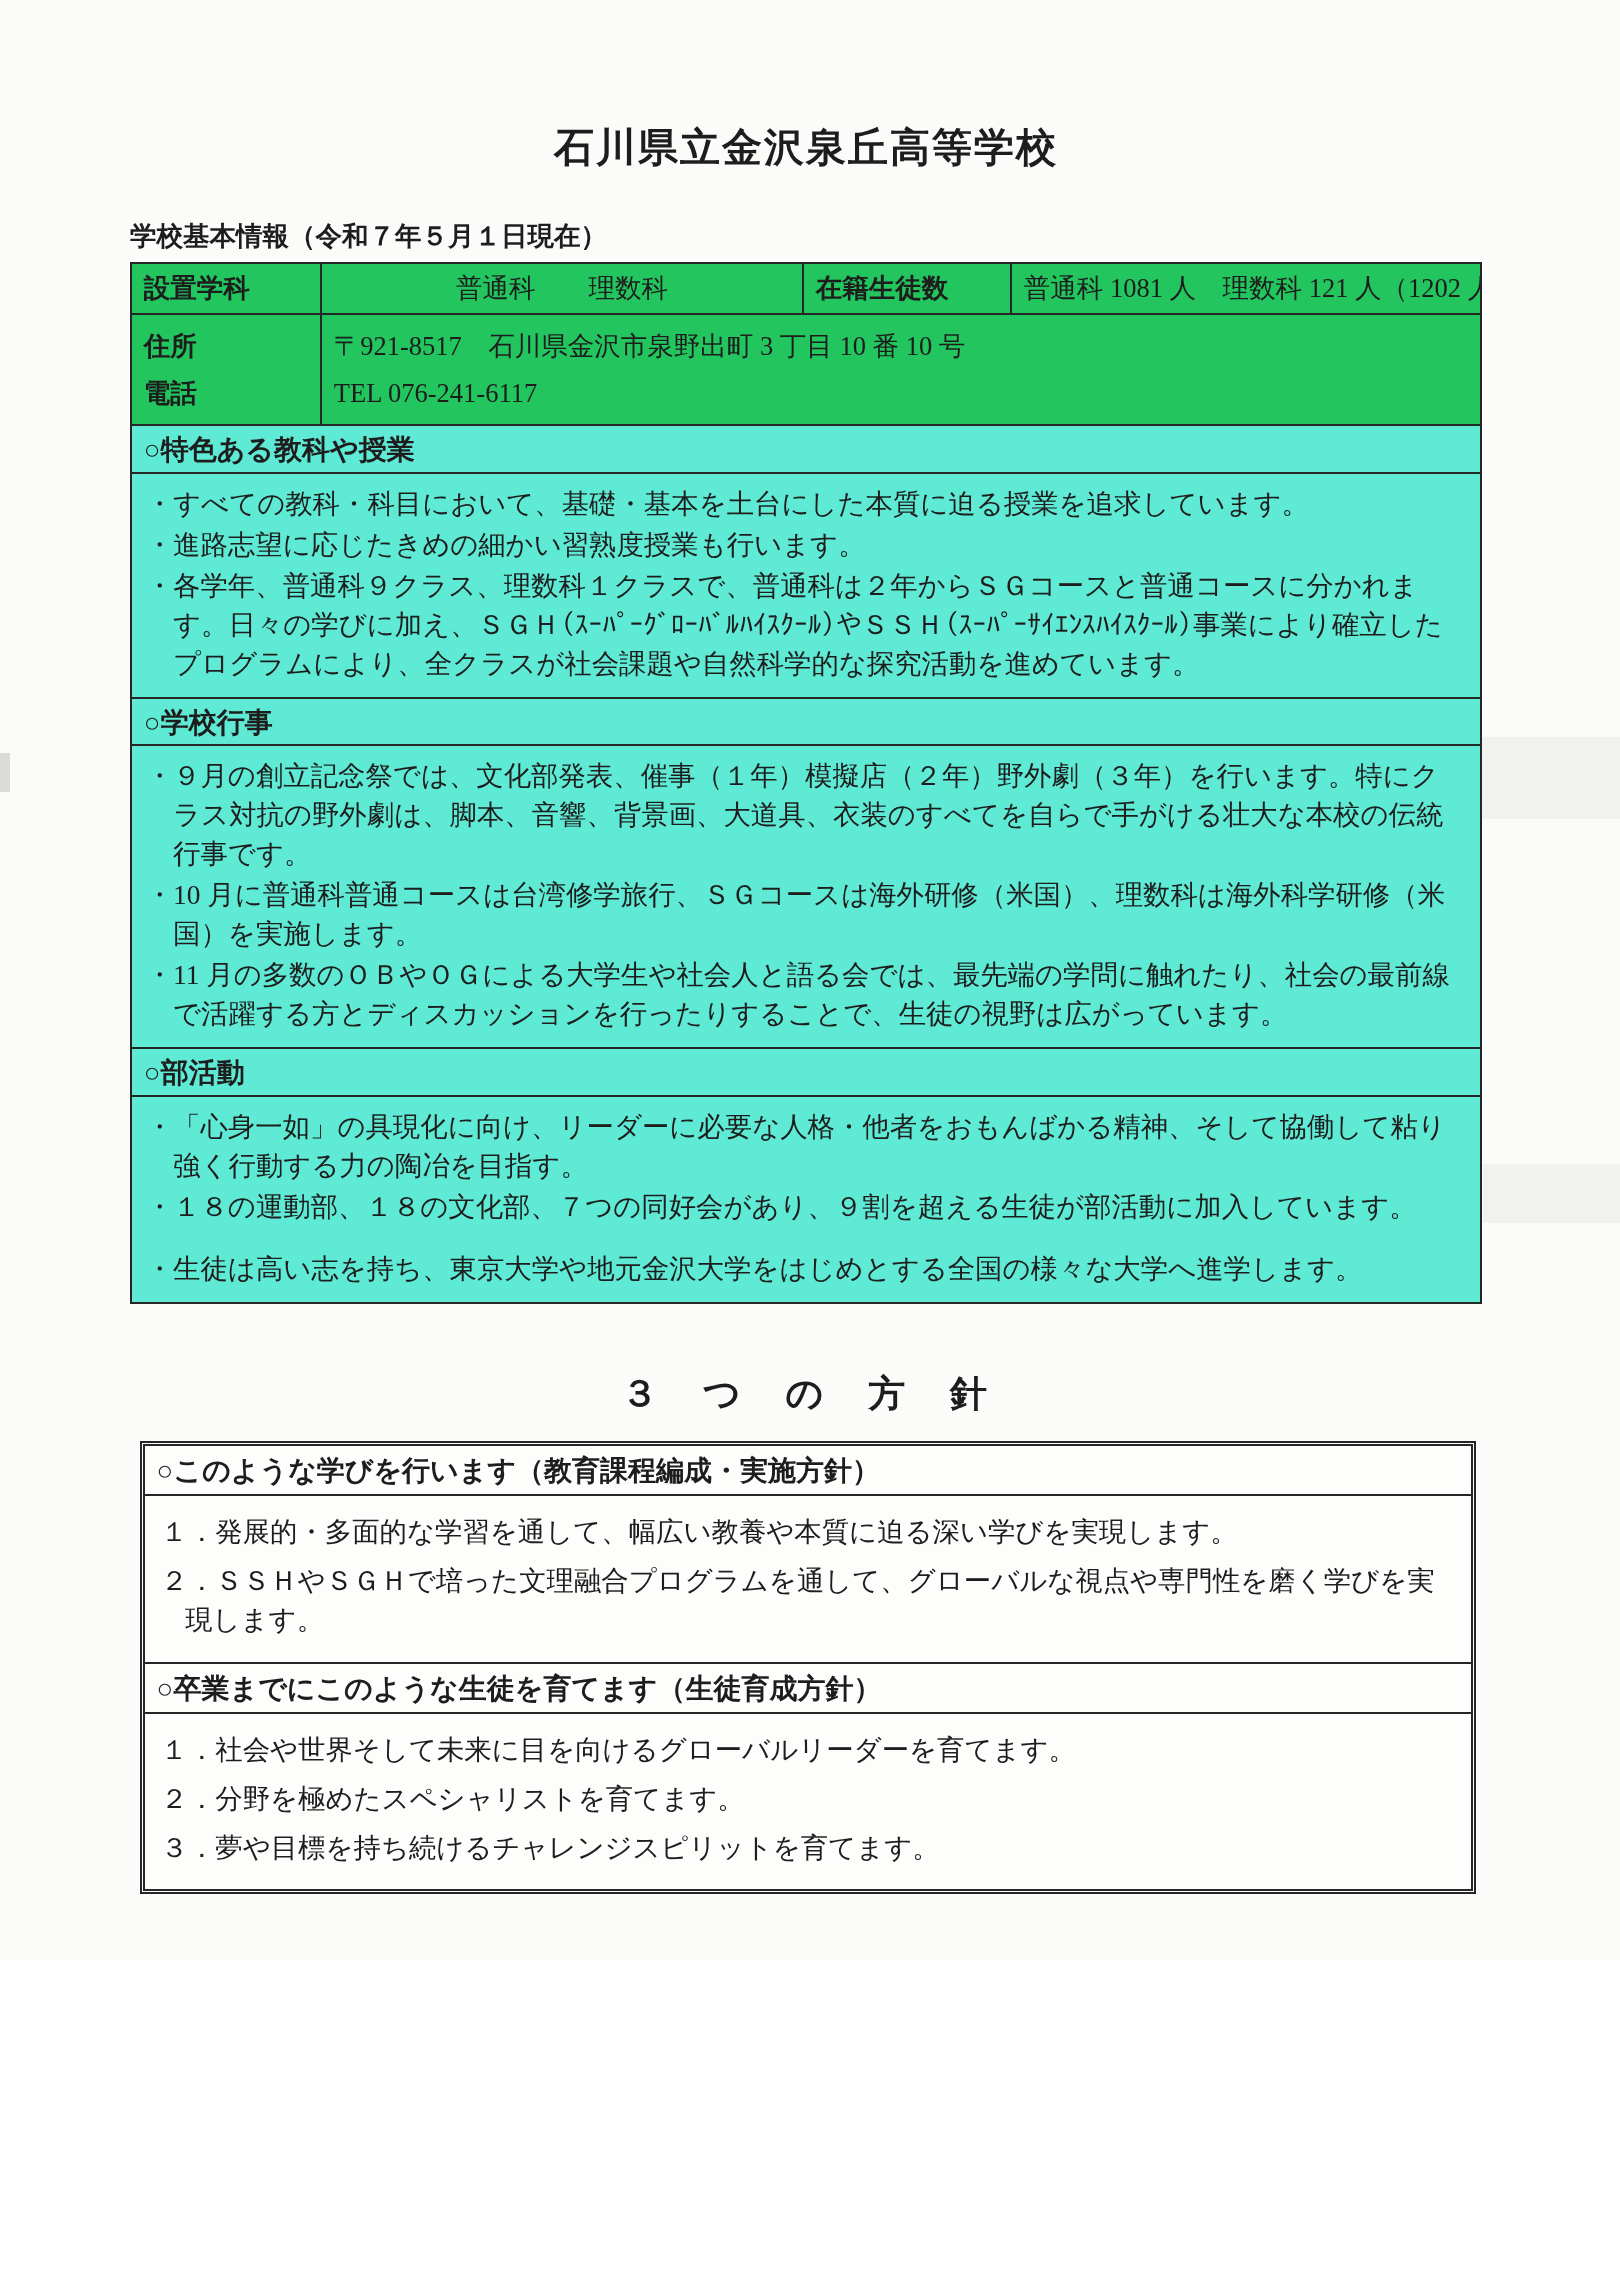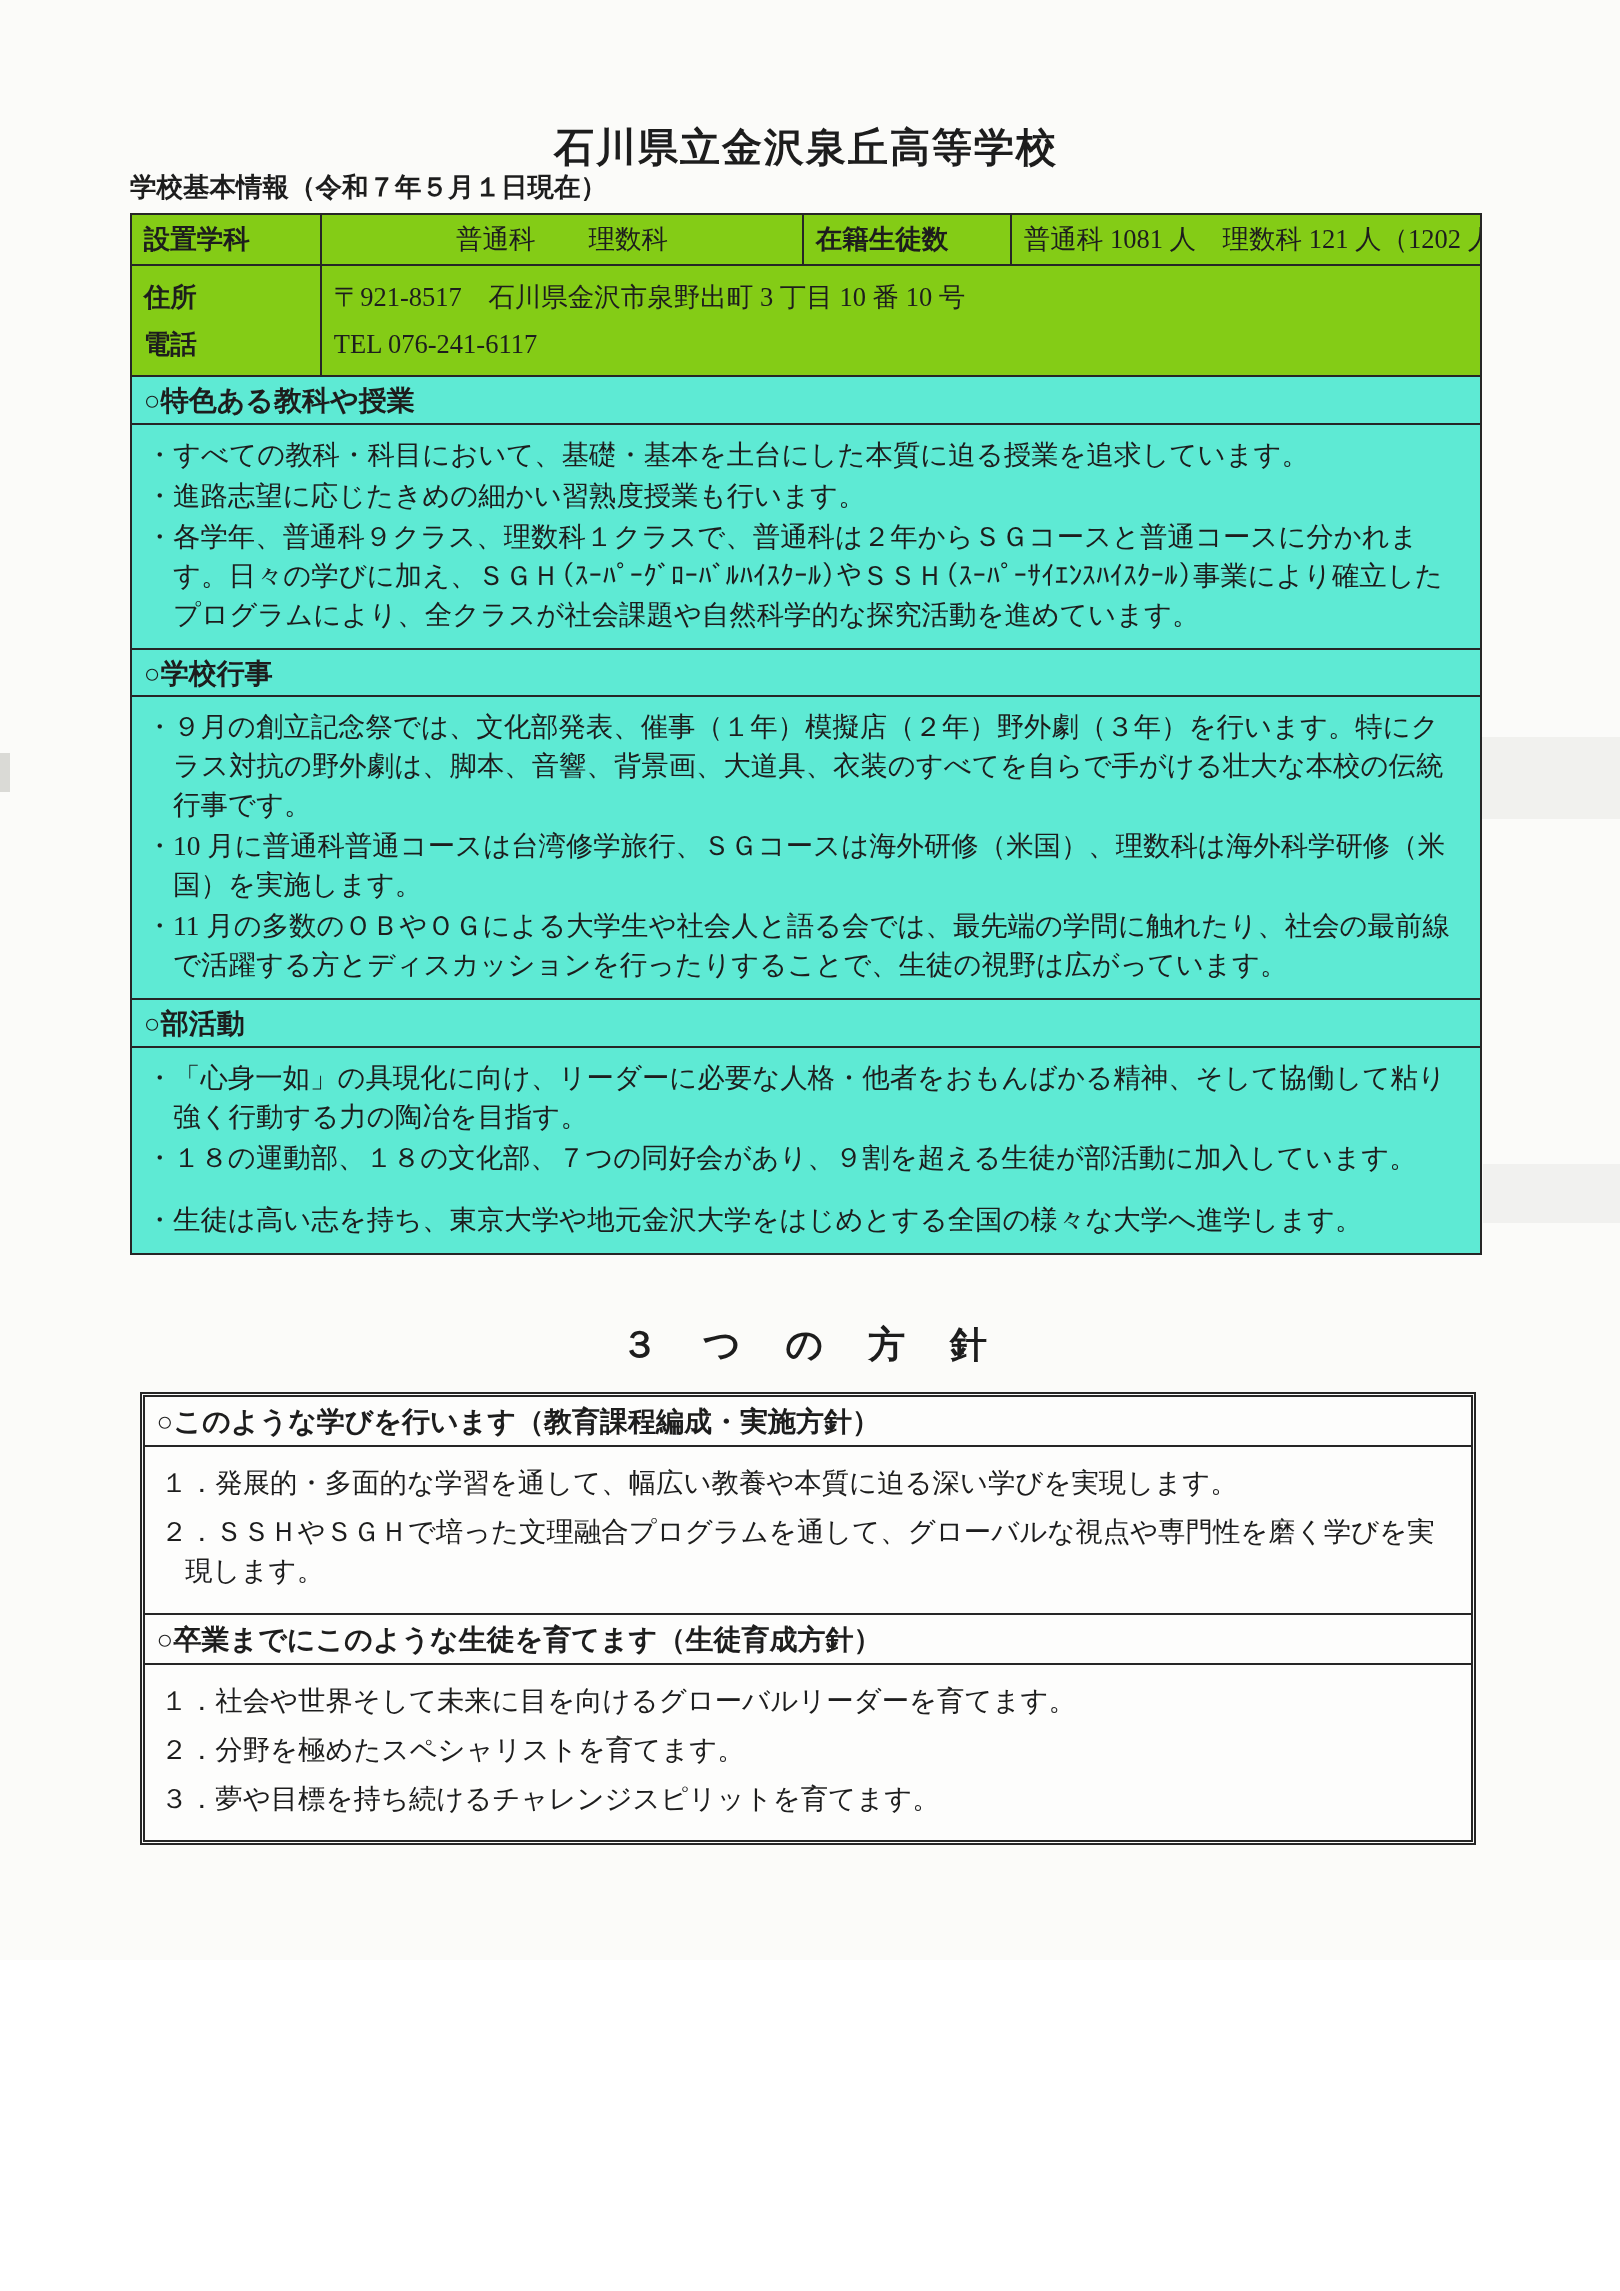--- a/index.html
+++ b/index.html
@@ -23,31 +23,32 @@
   .doc-title {
     padding-top:123px;
     text-align:center;
     font-family:"Liberation Sans", sans-serif;
     font-weight:bold;
     font-size:40px;
     letter-spacing:2px;
     line-height:49px;
   }
   .info-caption {
+    margin-top:49px;
     font-family:"Liberation Sans", sans-serif;
     font-weight:bold;
     font-size:26.5px;
     line-height:31px;
   }
 
   
   .info-table {
     margin-top:9.8px;
     border:2.9px solid #262626;
-    background:#84cc16;
+    background:#22c55e;
   }
   .info-row1 { display:grid; grid-template-columns:190px 482px 208px auto; height:49px; }
   .info-row1 > div {
     display:flex; align-items:center;
     font-size:26.5px;
     padding:0 11.8px;
     border-right:2px solid #262626;
     overflow:hidden; white-space:nowrap;
   }
   .info-row1 > div:last-child { border-right:none; }

